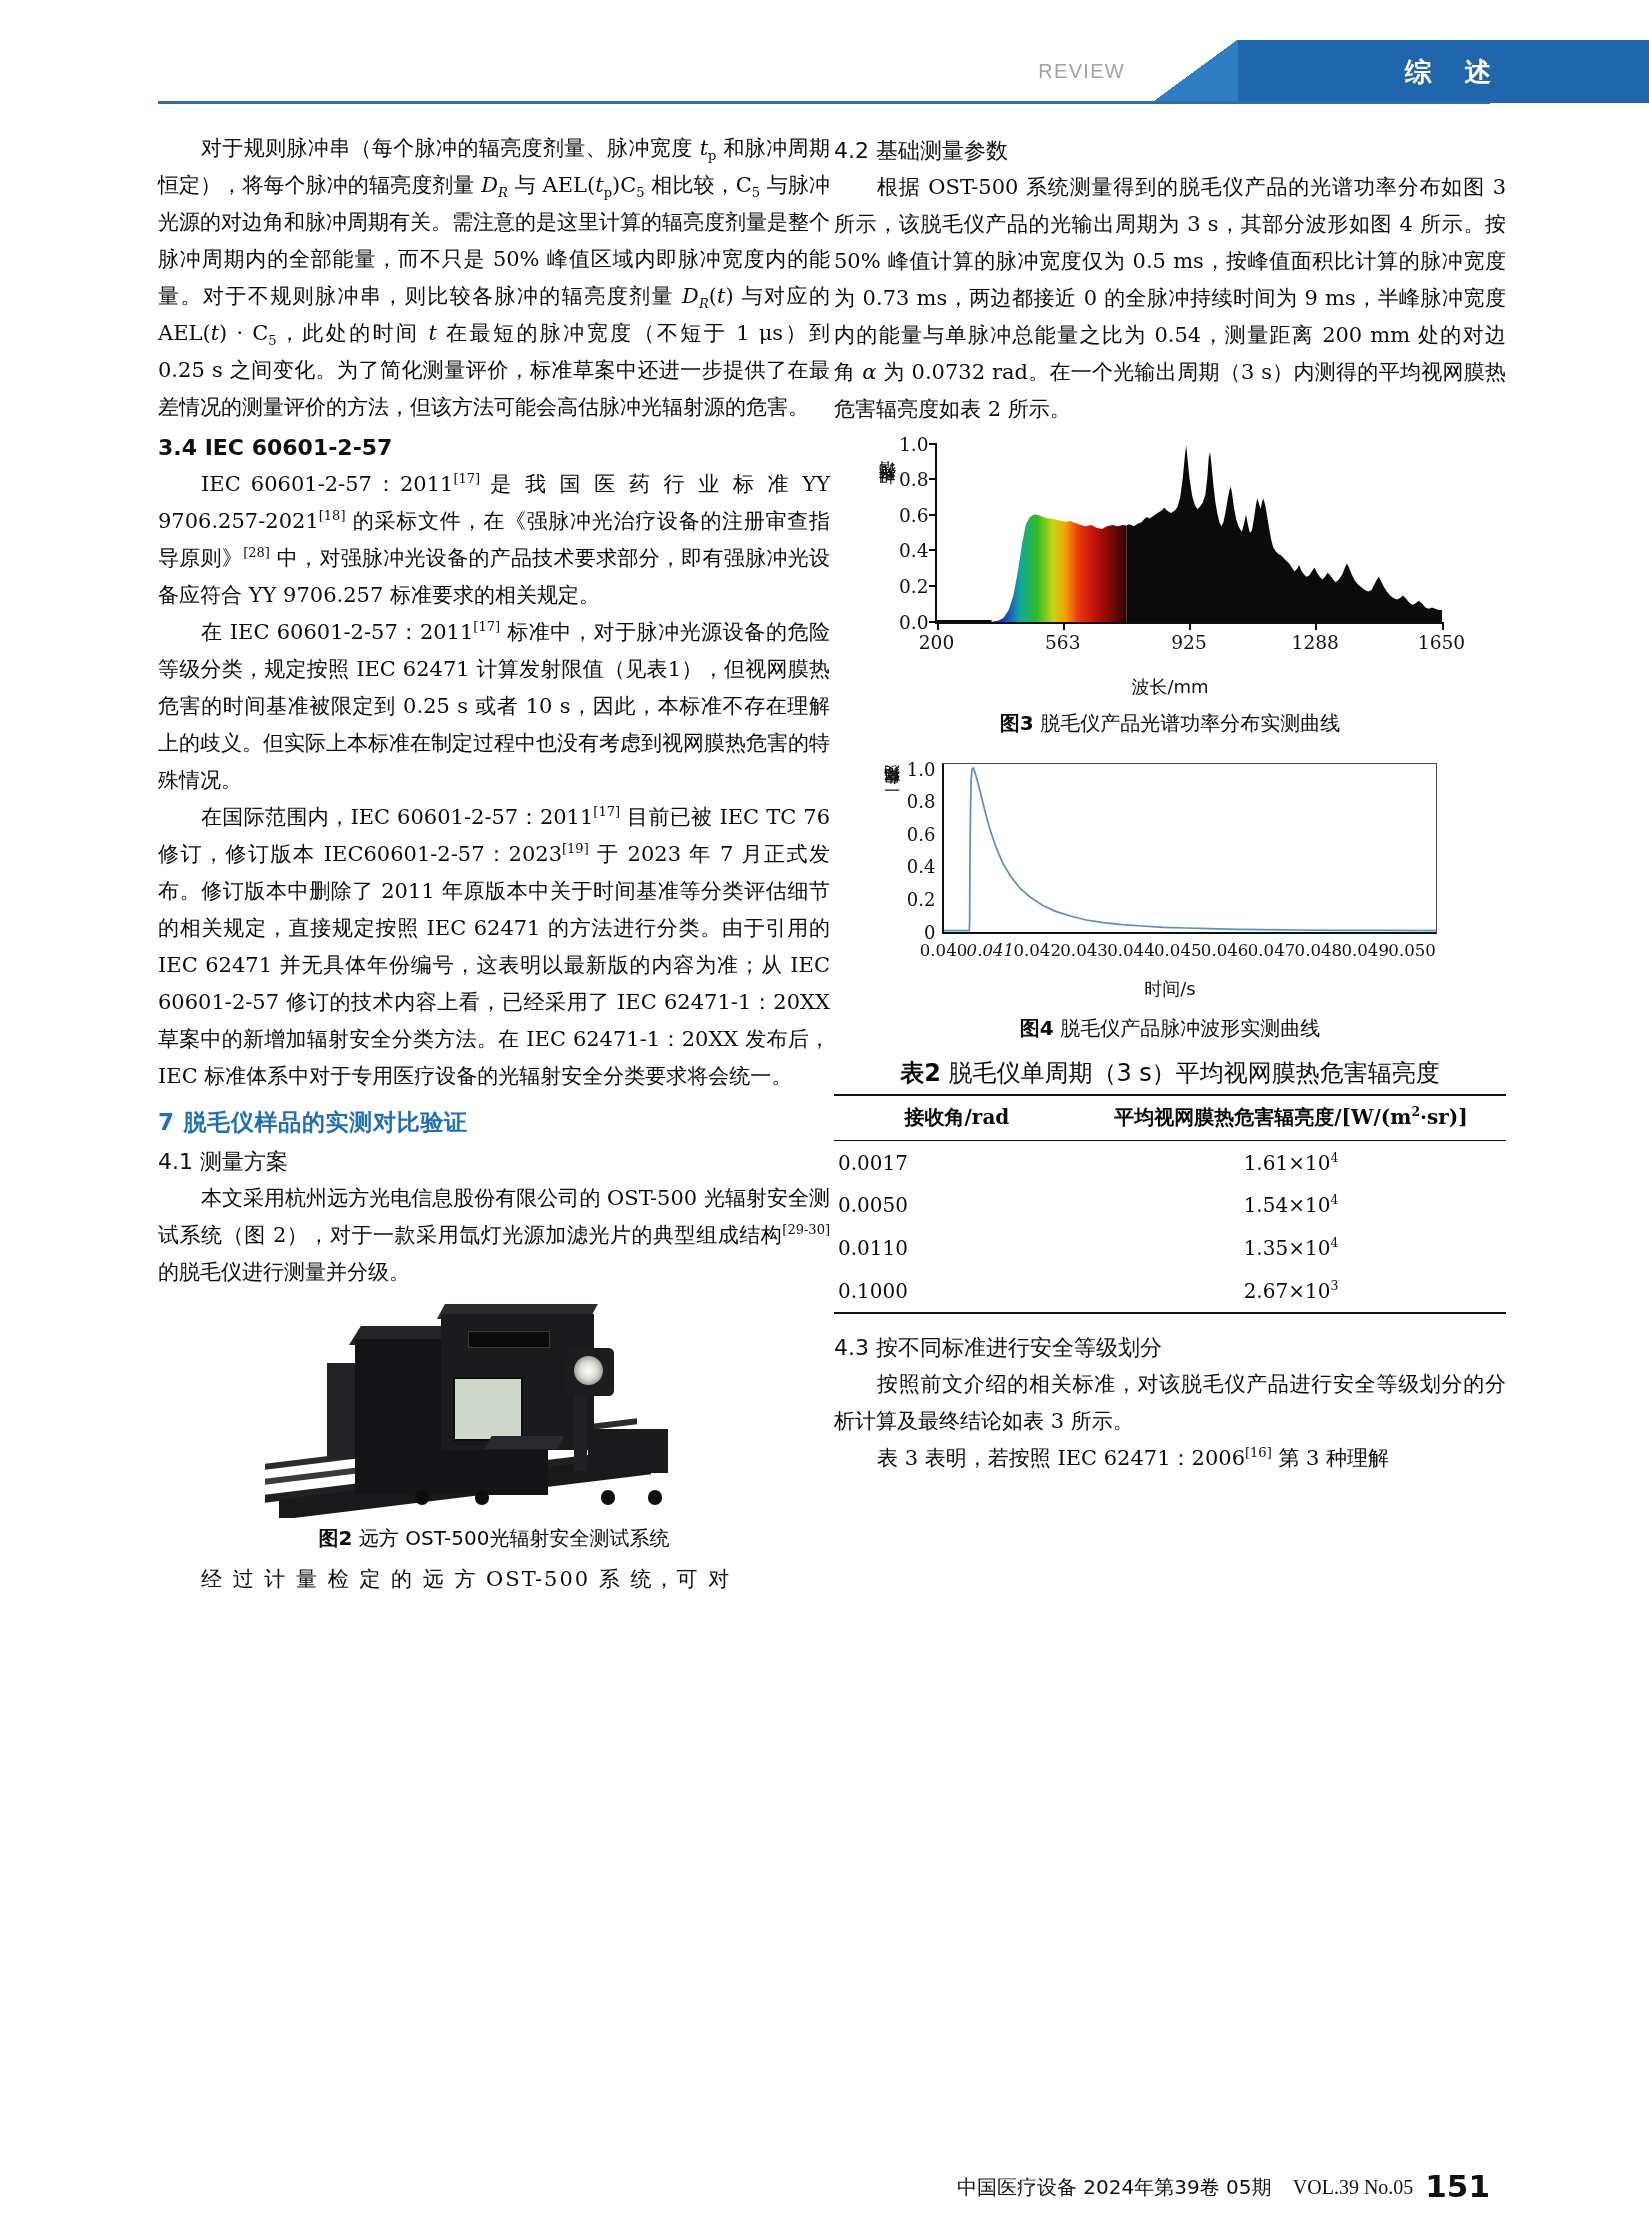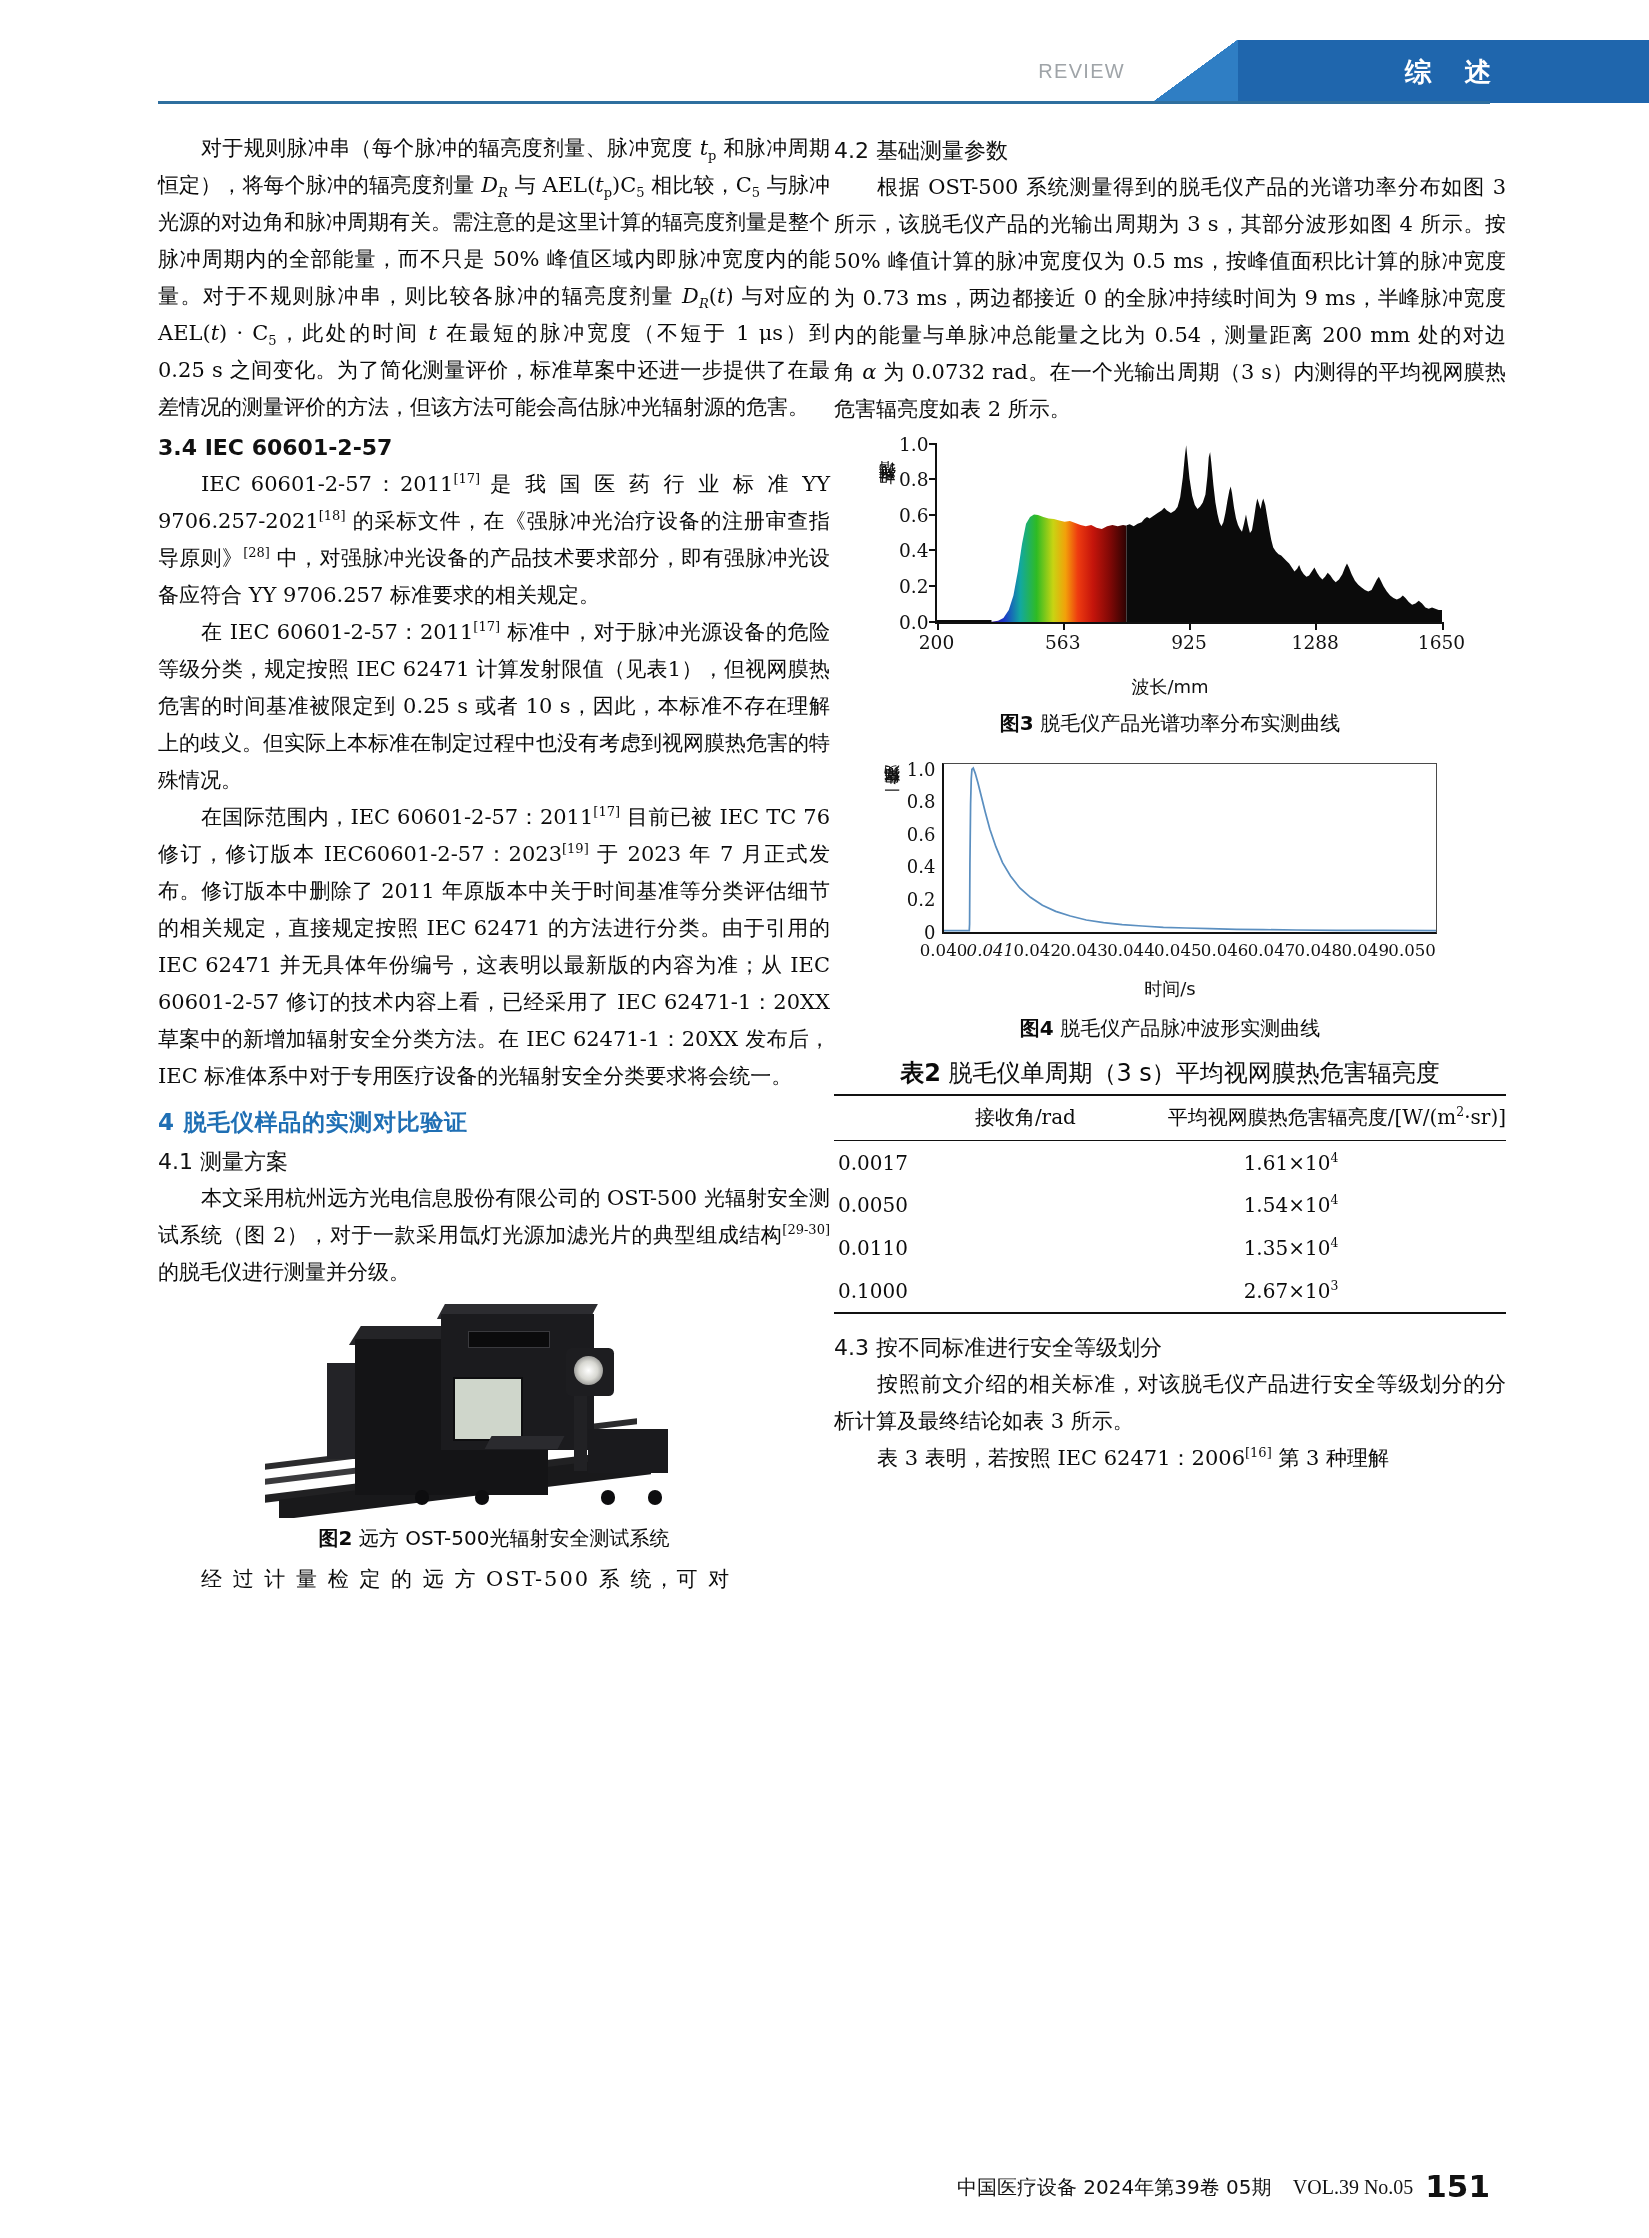--- a/index.html
+++ b/index.html
@@ -184,21 +184,21 @@
     font-family:"DejaVu Serif", serif; font-size:16.6px; color:#111;
     transform:translateX(-50%); white-space:nowrap;
   }
 
   
   #table2{
     width:672px; border-collapse:collapse;
     font-family:"DejaVu Serif", serif; font-size:20px; color:#0b0b0b;
   }
   #table2 thead th{
-    font-weight:normal; padding:8px 0 9.3px 0; text-align:right;
+    font-weight:bold; padding:8px 0 9.3px 0; text-align:center;
   }
   #table2 thead tr{ border-top:2.7px solid #111; border-bottom:1.3px solid #111; }
   #table2 tbody tr td{ padding:9.3px 0; }
   #table2 tbody tr:last-child{ border-bottom:2.7px solid #111; }
   .c1{ width:36%; padding-left:4px !important; }
   .c2{ width:64%; text-align:center; }
 
   
   #footer{
     position:absolute; left:0; bottom:35px; width:1650px;
@@ -225,21 +225,21 @@
   <p class="body-text indent">对于规则脉冲串（每个脉冲的辐亮度剂量、脉冲宽度&nbsp;<i class="var">t</i><sub>p</sub>&nbsp;和脉冲周期恒定），将每个脉冲的辐亮度剂量&nbsp;<i class="var">D<sub>R</sub></i>&nbsp;与 AEL(<i class="var">t</i><sub>p</sub>)C<sub>5</sub>&nbsp;相比较，C<sub>5</sub>&nbsp;与脉冲光源的对边角和脉冲周期有关。需注意的是这里计算的辐亮度剂量是整个脉冲周期内的全部能量，而不只是 50% 峰值区域内即脉冲宽度内的能量。对于不规则脉冲串，则比较各脉冲的辐亮度剂量&nbsp;<i class="var">D<sub>R</sub></i>(<i class="var">t</i>)&nbsp;与对应的 AEL(<i class="var">t</i>)&nbsp;·&nbsp;C<sub>5</sub>，此处的时间&nbsp;<i class="var">t</i>&nbsp;在最短的脉冲宽度（不短于 1&nbsp;μs）到 0.25&nbsp;s 之间变化。为了简化测量评价，标准草案中还进一步提供了在最差情况的测量评价的方法，但该方法可能会高估脉冲光辐射源的危害。</p>
 
   <h3 class="h-black">3.4 IEC 60601-2-57</h3>
 
   <p class="body-text indent">IEC 60601-2-57：2011<sup>[17]</sup> 是 我 国 医 药 行 业 标 准 YY 9706.257-2021<sup>[18]</sup> 的采标文件，在《强脉冲光治疗设备的注册审查指导原则》<sup>[28]</sup> 中，对强脉冲光设备的产品技术要求部分，即有强脉冲光设备应符合 YY 9706.257 标准要求的相关规定。</p>
 
   <p class="body-text indent">在 IEC 60601-2-57：2011<sup>[17]</sup> 标准中，对于脉冲光源设备的危险等级分类，规定按照 IEC 62471 计算发射限值（见表1），但视网膜热危害的时间基准被限定到 0.25&nbsp;s 或者 10&nbsp;s，因此，本标准不存在理解上的歧义。但实际上本标准在制定过程中也没有考虑到视网膜热危害的特殊情况。</p>
 
   <p class="body-text indent">在国际范围内，IEC 60601-2-57：2011<sup>[17]</sup> 目前已被 IEC TC 76 修订，修订版本 IEC60601-2-57：2023<sup>[19]</sup> 于 2023 年 7 月正式发布。修订版本中删除了 2011 年原版本中关于时间基准等分类评估细节的相关规定，直接规定按照 IEC 62471 的方法进行分类。由于引用的 IEC 62471 并无具体年份编号，这表明以最新版的内容为准；从 IEC 60601-2-57 修订的技术内容上看，已经采用了 IEC 62471-1：20XX 草案中的新增加辐射安全分类方法。在 IEC 62471-1：20XX 发布后，IEC 标准体系中对于专用医疗设备的光辐射安全分类要求将会统一。</p>
 
-  <h2 class="h-blue">4  脱毛仪样品的实测对比验证</h2>
+  <h2 class="h-blue">7  脱毛仪样品的实测对比验证</h2>
   <h3 class="h-sec">4.1 测量方案</h3>
 
   <p class="body-text indent">本文采用杭州远方光电信息股份有限公司的 OST-500 光辐射安全测试系统（图 2），对于一款采用氙灯光源加滤光片的典型组成结构<sup>[29-30]</sup> 的脱毛仪进行测量并分级。</p>
 
   <div id="fig2-wrap">
     <div id="fig2-photo">
       <div class="ph" id="ph-rail1"></div>
       <div class="ph" id="ph-rail2"></div>
       <div class="ph" id="ph-rail3"></div>
       <div class="ph" id="ph-base"></div>

